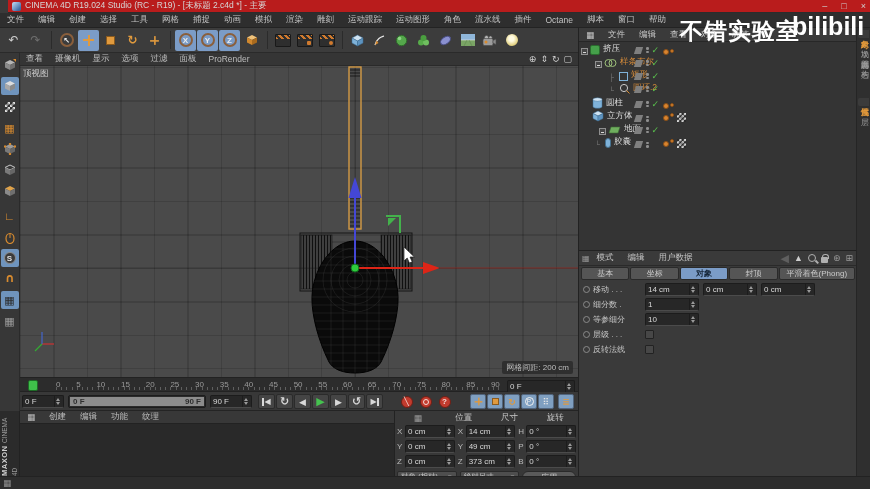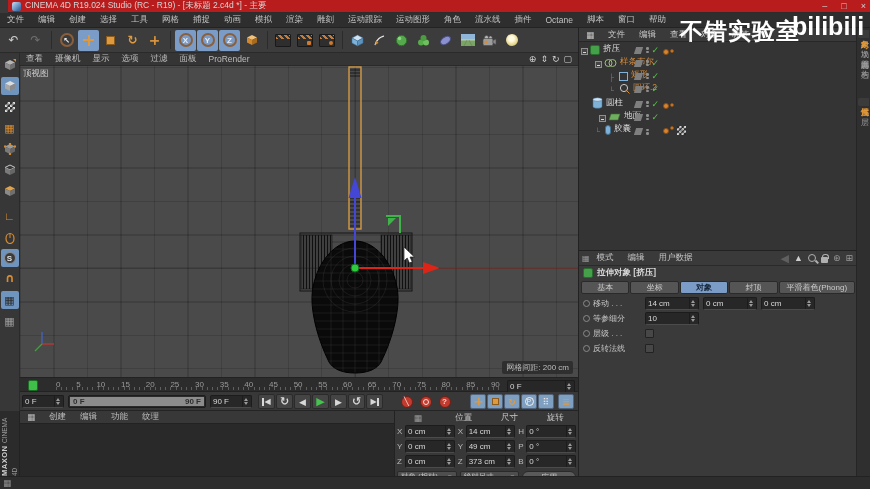--- a/index.html
+++ b/index.html
@@ -858,20 +858,43 @@
               <i></i>
             </span>
             <span class="chk">✓</span>
           </span>
         <span class="ctrl" style="left:84px">
             <span class="tagdot"></span>
             <span class="tagdot small"></span>
           </span>
       </div>
 
+      <div class="trow" style="padding-left:11px">
+        <span class="oicon">
+            <svg width="12" height="12" viewBox="0 0 12 12">
+              <polygon points="6,1 11,3.5 6,6 1,3.5" fill="#cfe3f2" stroke="#3c6e96" stroke-width=".5"></polygon>
+              <polygon points="1,3.5 6,6 6,11 1,8.5" fill="#7fb2d9" stroke="#3c6e96" stroke-width=".5"></polygon>
+              <polygon points="11,3.5 6,6 6,11 11,8.5" fill="#5d93bf" stroke="#3c6e96" stroke-width=".5"></polygon>
+            </svg>
+          </span>
+        <span class="lbl">立方体</span>
+        <span class="ctrl" style="left:56px">
+            <span class="visbox"></span>
+            <span class="visdots">
+              <i></i>
+              <i></i>
+            </span>
+            <span class="chk"></span>
+          </span>
+        <span class="ctrl" style="left:84px">
+            <span class="tagdot"></span>
+            <span class="tagdot small"></span>
+            <span class="tagtex"></span>
+          </span>
+      </div>
 
       <div class="trow" style="padding-left:20px">
         <span class="expand"></span>
         <span class="oicon">
             <svg width="13" height="10">
               <polygon points="3,2 12,2 10,8 1,8" fill="#6fae5e" stroke="#3d6b34" stroke-width=".6"></polygon>
             </svg>
           </span>
         <span class="lbl">地面</span>
         <span class="ctrl" style="left:56px">
@@ -914,24 +937,20 @@
         <span class="mi">用户数据</span>
         <span class="amicons">
           <span class="g" style="color:#5f5f5f;font-size:11px">◀</span>
           <span class="g" style="color:#cfcfcf">▲</span>
           <span class="mag"></span>
           <span class="lock"></span>
           <span class="g">⊛</span>
           <span class="g">⊞</span>
         </span>
       </div>
-      <div class="amtitle">
-        <span class="extrudeic" style="margin-right:4px"></span>
-        <span>拉伸对象 [挤压]</span>
-      </div>
       <div class="amtabs">
         <span class="atab">基本</span>
         <span class="atab">坐标</span>
         <span class="atab active">对象</span>
         <span class="atab">封顶</span>
         <span class="atab wide">平滑着色(Phong)</span>
       </div>
       <div class="arow">
         <span class="adot"></span>
         <span class="albl">移动 . . .</span>
@@ -952,20 +971,31 @@
         <span class="fieldbox afield">
             <span class="val">0 cm</span>
             <span class="spin">
               <i class="up"></i>
               <i class="dn"></i>
             </span>
           </span>
       </div>
       <div class="arow">
         <span class="adot"></span>
+        <span class="albl">细分数 .</span>
+        <span class="fieldbox afield">
+            <span class="val">1</span>
+            <span class="spin">
+              <i class="up"></i>
+              <i class="dn"></i>
+            </span>
+          </span>
+      </div>
+      <div class="arow">
+        <span class="adot"></span>
         <span class="albl">等参细分</span>
         <span class="fieldbox afield">
             <span class="val">10</span>
             <span class="spin">
               <i class="up"></i>
               <i class="dn"></i>
             </span>
           </span>
       </div>
       <div class="arow">

